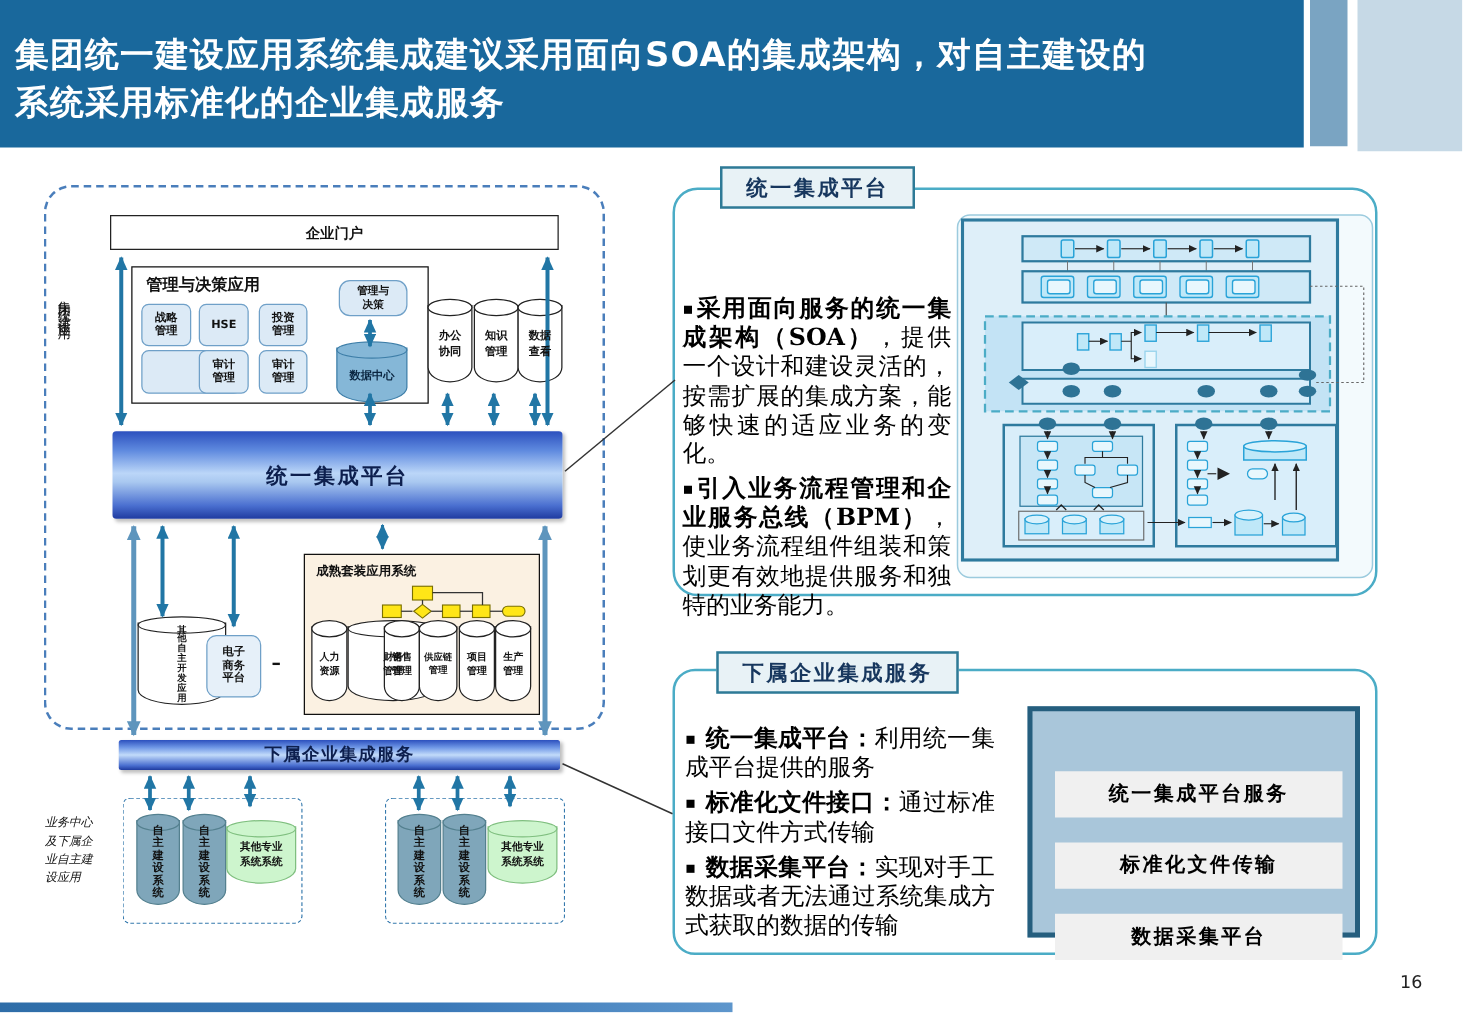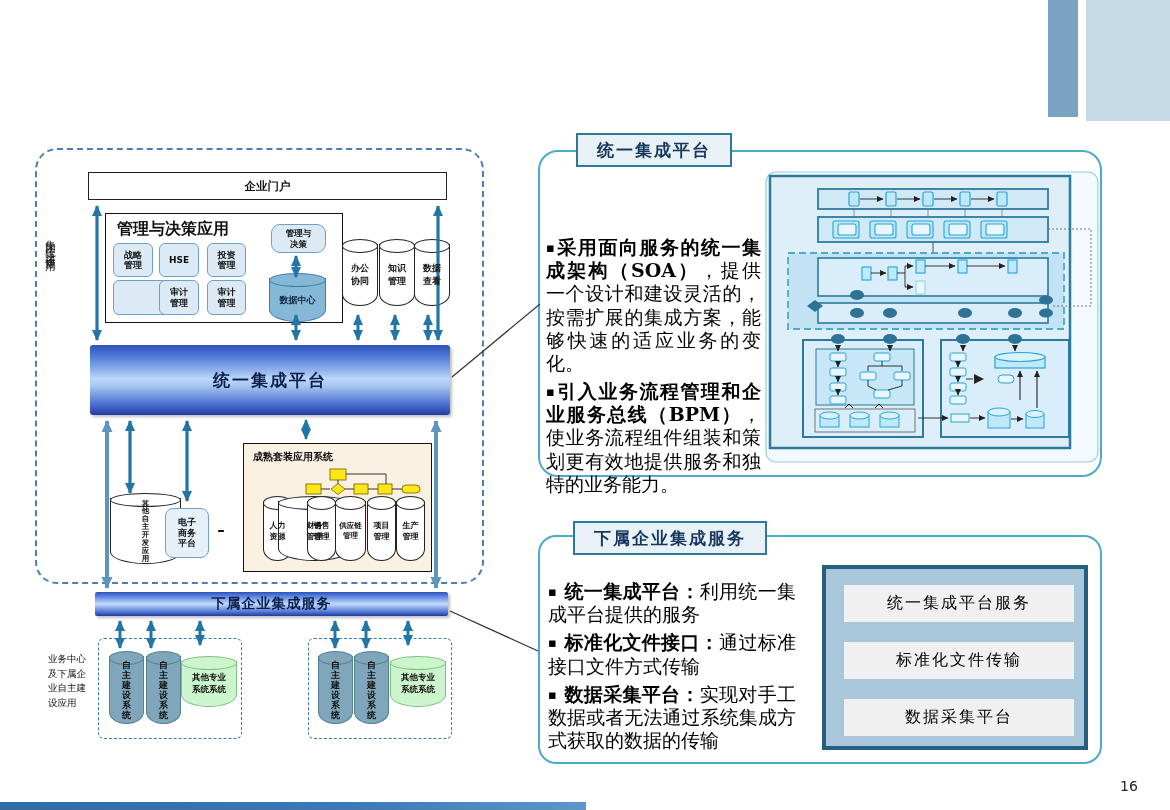--- a/index.html
+++ b/index.html
@@ -14,21 +14,21 @@
              font-size:27px;line-height:1.42;letter-spacing:1px;}
   .strip-m{left:1048px;top:0;width:30px;height:117px;background:var(--strip-medium,#7AA4C2);}
   .strip-l{left:1086px;top:0;width:84px;height:121px;background:var(--strip-light,#C6D9E6);}
 
   
   .dash-main{left:35px;top:148px;width:445px;height:432px;border:2px dashed var(--dashed-border,#4A7EBB);border-radius:22px;}
   .vlabel{left:44px;top:232px;writing-mode:vertical-rl;font-size:10.5px;letter-spacing:3px;color:#111;}
   .portal{left:88px;top:172px;width:357px;height:26px;border:1.3px solid #222;background:#fff;
           font-weight:bold;font-size:11.5px;text-align:center;line-height:26px;}
   .mgmt{left:105px;top:213px;width:236px;height:108px;border:1.6px solid #111;background:#fff;}
-  .mgmt-lbl{position:absolute;left:11px;top:5px;font-weight:bold;font-size:16px;}
+  .mgmt-lbl{position:absolute;left:11px;top:5px;font-weight:bold;font-size:13px;}
   .module{position:absolute;background:var(--module-bg,#DCEAF6);border:1.2px solid var(--module-border,#6FA0C8);
           border-radius:6px;font-weight:bold;font-size:9px;line-height:1.15;
           display:flex;align-items:center;justify-content:center;text-align:center;}
   .decision{position:absolute;left:165px;top:10px;width:53px;height:27px;background:var(--module-bg,#DCEAF6);
             border:1.2px solid var(--module-border,#6FA0C8);border-radius:9px;font-weight:bold;font-size:8.5px;
             line-height:1.2;display:flex;align-items:center;justify-content:center;text-align:center;}
   
   .cyl{position:absolute;border:1.2px solid #222;background:#fff;border-radius:0 0 50% 50%/0 0 12px 12px;}
   .cyl::before{content:"";position:absolute;left:-1.2px;right:-1.2px;top:-6px;height:12px;border-radius:50%;
                background:inherit;border:inherit;}
@@ -47,49 +47,55 @@
     background:linear-gradient(180deg,#2C50BE 0%,#6F97E6 25%,#C2DBFA 50%,#4A6FD0 85%,#1F3BA0 100%);
     display:flex;align-items:center;justify-content:center;font-weight:bold;font-size:14px;
     color:var(--bar-text,#0D1F4E);letter-spacing:1px;box-shadow:2px 2px 3px rgba(0,0,0,.25);}
 
   .ecom{left:165px;top:508px;width:42px;height:48px;background:#E6F0F9;border:1.4px solid var(--module-border,#6FA0C8);
         border-radius:8px;font-weight:bold;font-size:9px;line-height:1.2;
         display:flex;align-items:center;justify-content:center;text-align:center;}
   .dashchar{left:211px;top:521px;width:20px;text-align:center;font-weight:bold;font-size:15px;}
   .packaged{left:243px;top:443px;width:187px;height:127px;background:var(--packaged-bg,#FBF1E2);border:1.6px solid #111;}
   .pack-lbl{position:absolute;left:9px;top:6px;font-weight:bold;font-size:10px;}
-  .biz-lbl{left:48px;top:652px;width:52px;font-size:9.5px;line-height:1.55;color:#111;}
+  .biz-lbl{left:36px;top:652px;width:52px;font-size:9.5px;line-height:1.55;color:#111;font-style:italic;}
   .grp{border:1.6px dashed #3579AD;border-radius:6px;}
 
   
   .panel{border:2px solid var(--panel-border,#4BACC6);border-radius:20px;background:transparent;}
   .ptitle{background:var(--title-box-bg,#E8F2F6);border:2.5px solid var(--title-box-border,#2E7A96);
           display:flex;align-items:center;justify-content:center;font-weight:bold;font-size:17px;
           color:#17375E;letter-spacing:2px;font-family:"DejaVu Serif","Liberation Serif",serif;}
   .bullets{font-family:"DejaVu Serif","Liberation Serif",serif;font-size:19px;line-height:1.22;color:#000;
            text-align:justify;}
   .bullet-item{margin-bottom:5px;}
   .bmark{font-size:13px;vertical-align:2px;margin-right:1px;}
   .bb{font-weight:bold;}
   .bluebox{left:822px;top:565px;width:266px;height:185px;background:var(--bluebox-bg,#A9C6DA);
            border:4px solid var(--bluebox-border,#255E7E);box-sizing:border-box;}
   .sbox{position:absolute;left:18px;width:230px;height:37px;background:#F0F0F0;
-        display:flex;align-items:center;justify-content:center;font-weight:normal;font-size:16px;
-        color:#000;letter-spacing:2px;font-family:"DejaVu Serif","Liberation Serif",serif;}
+        display:flex;align-items:center;justify-content:center;font-weight:bold;font-size:16px;
+        color:#000;letter-spacing:2px;font-family:"DejaVu Serif","Liberation Serif",serif;margin-top:32px;}
 
   .footer-bar{left:0;top:802px;width:586px;height:8px;
               background:linear-gradient(90deg,#2E6DA8,var(--footer-bar,#3B79B8) 60%,#5E96CC);}
   .pagenum{left:1120px;top:778px;font-size:14px;color:#222;}
   svg.overlay{position:absolute;left:0;top:0;pointer-events:none;}
 </style>
 </head>
 <body>
 
 <div class="slide">
 
+  <div class="abs hdr">
+    <div class="hdr-title">
+      <div>集团统一建设应用系统集成建议采用面向SOA的集成架构，对自主建设的</div>
+      <div>系统采用标准化的企业集成服务</div>
+    </div>
+  </div>
   <div class="abs strip-m"></div>
   <div class="abs strip-l"></div>
 
   <div class="abs dash-main"></div>
   <div class="abs vlabel">集团统一建设应用</div>
 
   <div class="abs portal">企业门户</div>
 
   <div class="abs mgmt">
     <div class="mgmt-lbl">管理与决策应用</div>
@@ -131,21 +137,21 @@
         <span class="vstack" style="font-size:7.5px;line-height:1.05;">其他自主开发应用</span>
       </div>
   </div>
   <div class="abs ecom pre">电子
 商务
 平台</div>
   <div class="abs dashchar">–</div>
 
   <div class="abs packaged">
     <div class="pack-lbl">成熟套装应用系统</div>
-    <div class="cyl" style="left:5px;top:57px;width:27px;height:58px;margin-left:14px;">
+    <div class="cyl" style="left:5px;top:57px;width:27px;height:58px;">
         <div class="cyl-lbl pre" style="font-size:8px;">人力
 资源</div>
       </div>
     <div class="cyl" style="left:34px;top:57px;width:27px;height:58px;padding-left:44px;">
         <div class="cyl-lbl pre" style="font-size:8px;">财务
 管理</div>
       </div>
     <div class="cyl" style="left:63px;top:57px;width:27px;height:58px;">
         <div class="cyl-lbl pre" style="font-size:8px;">销售
 管理</div>

